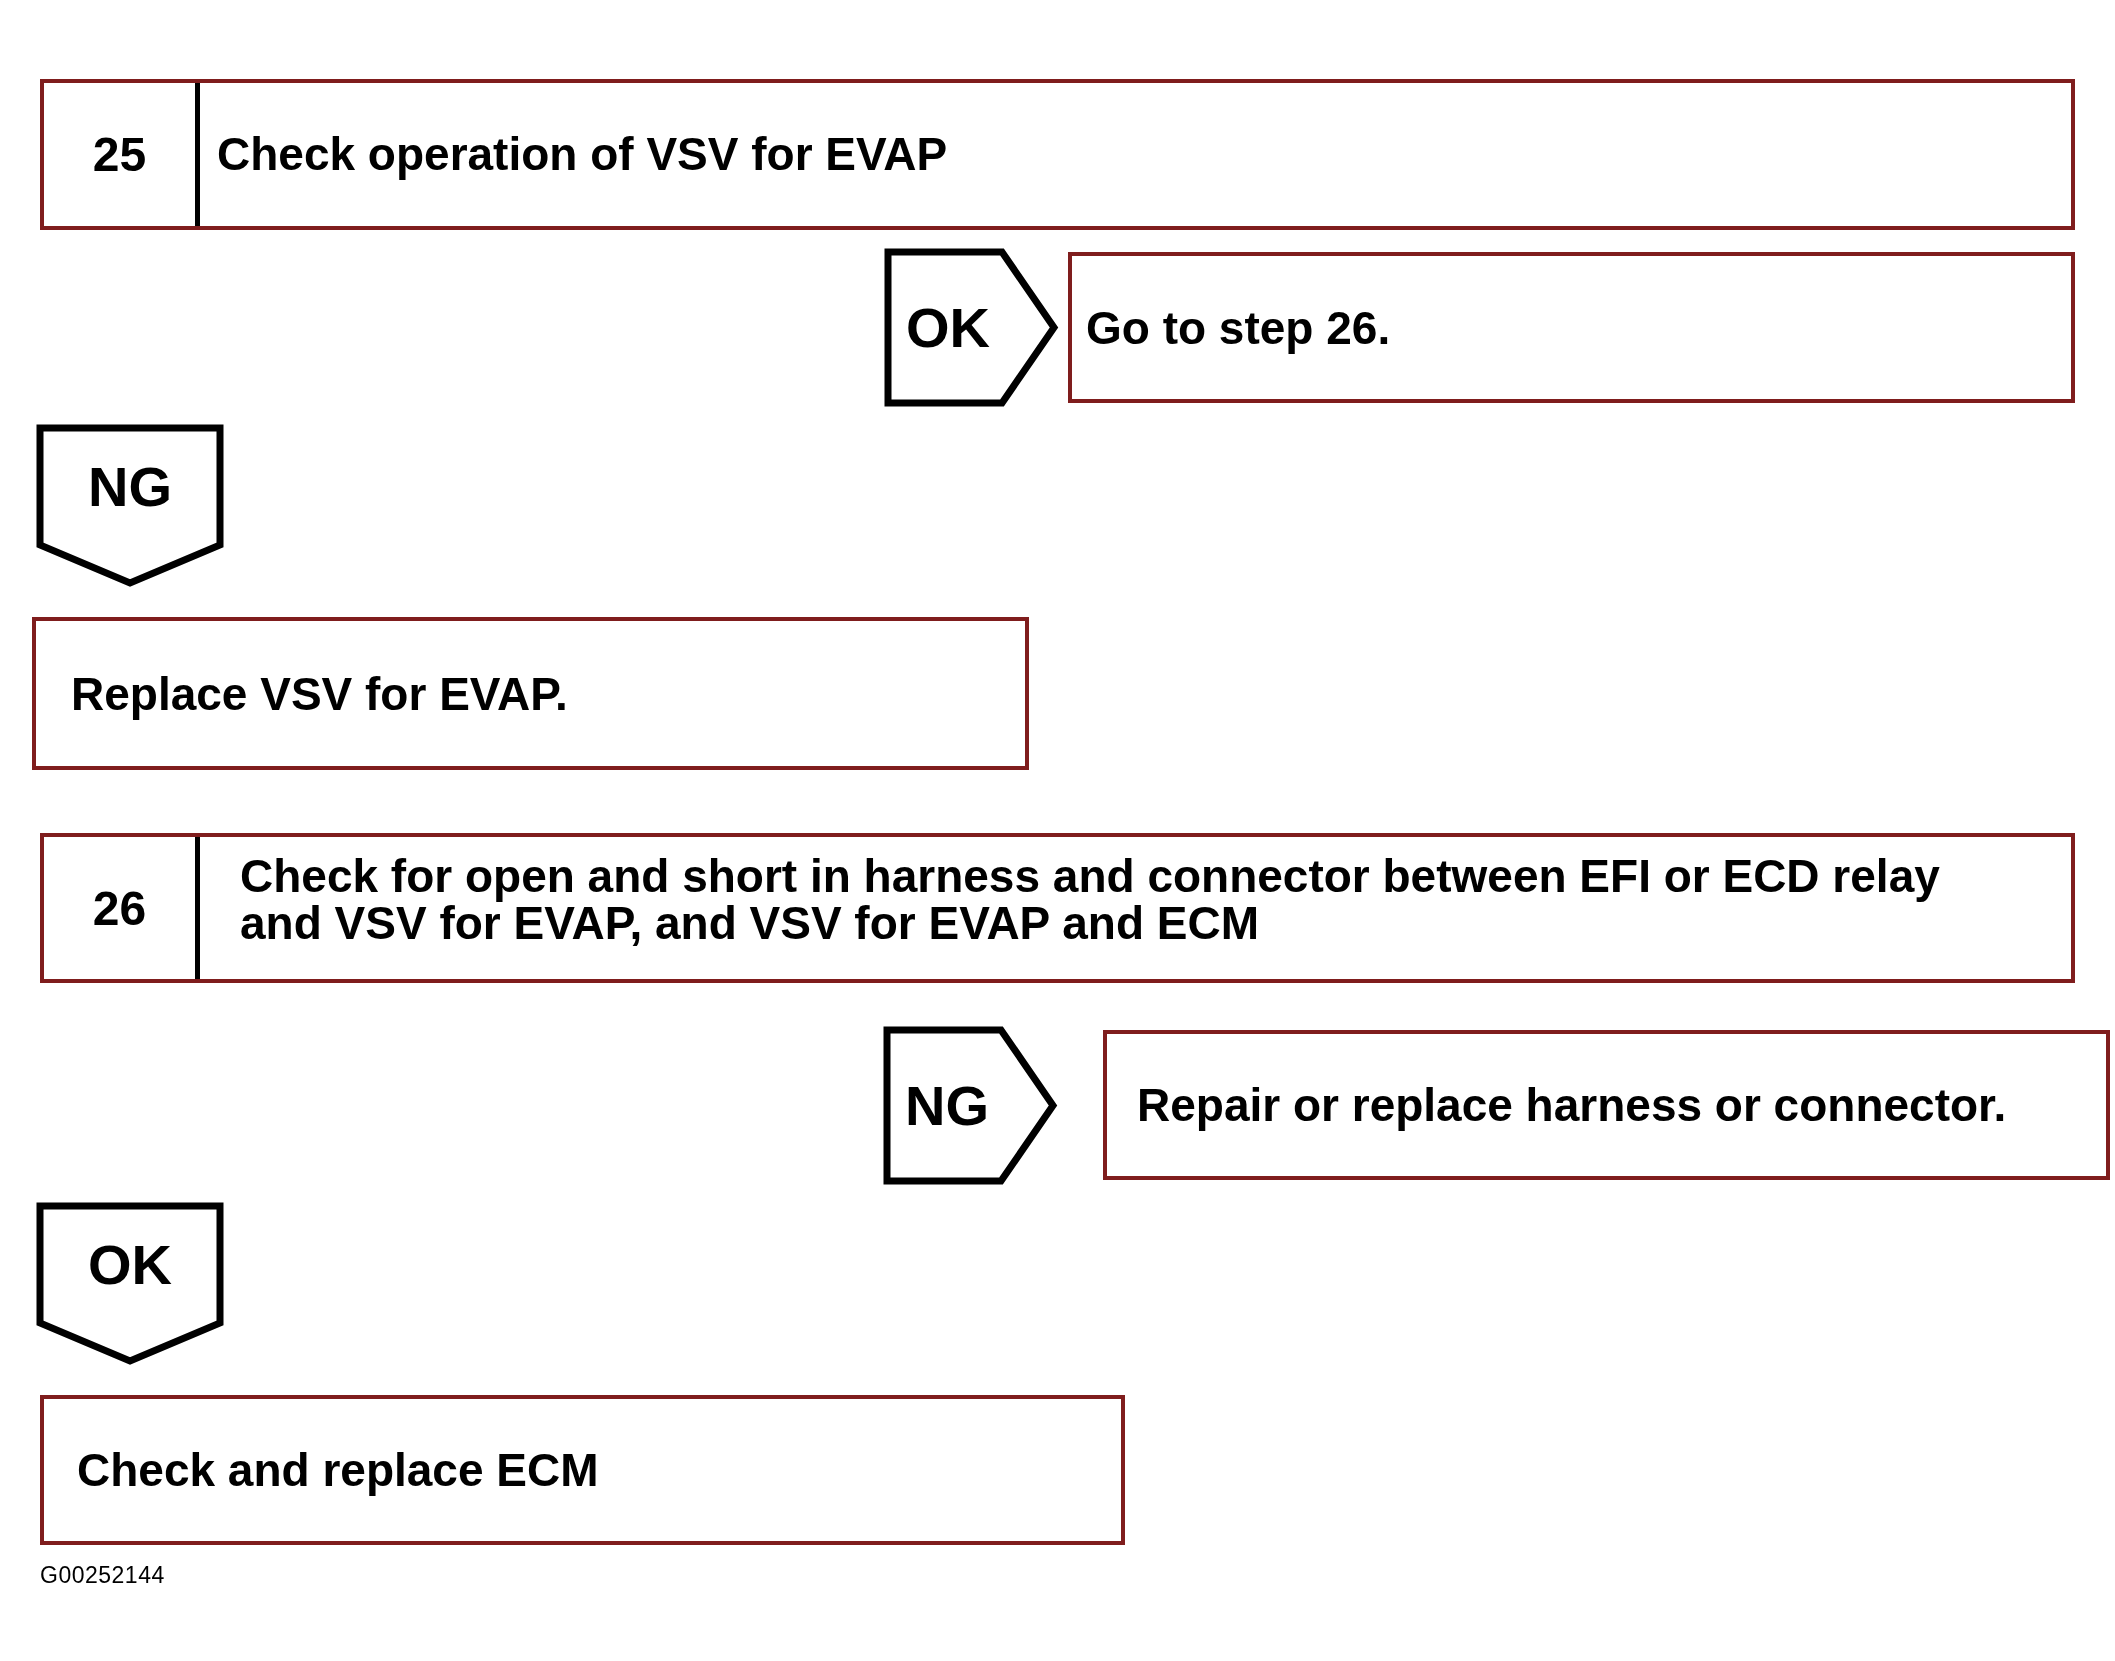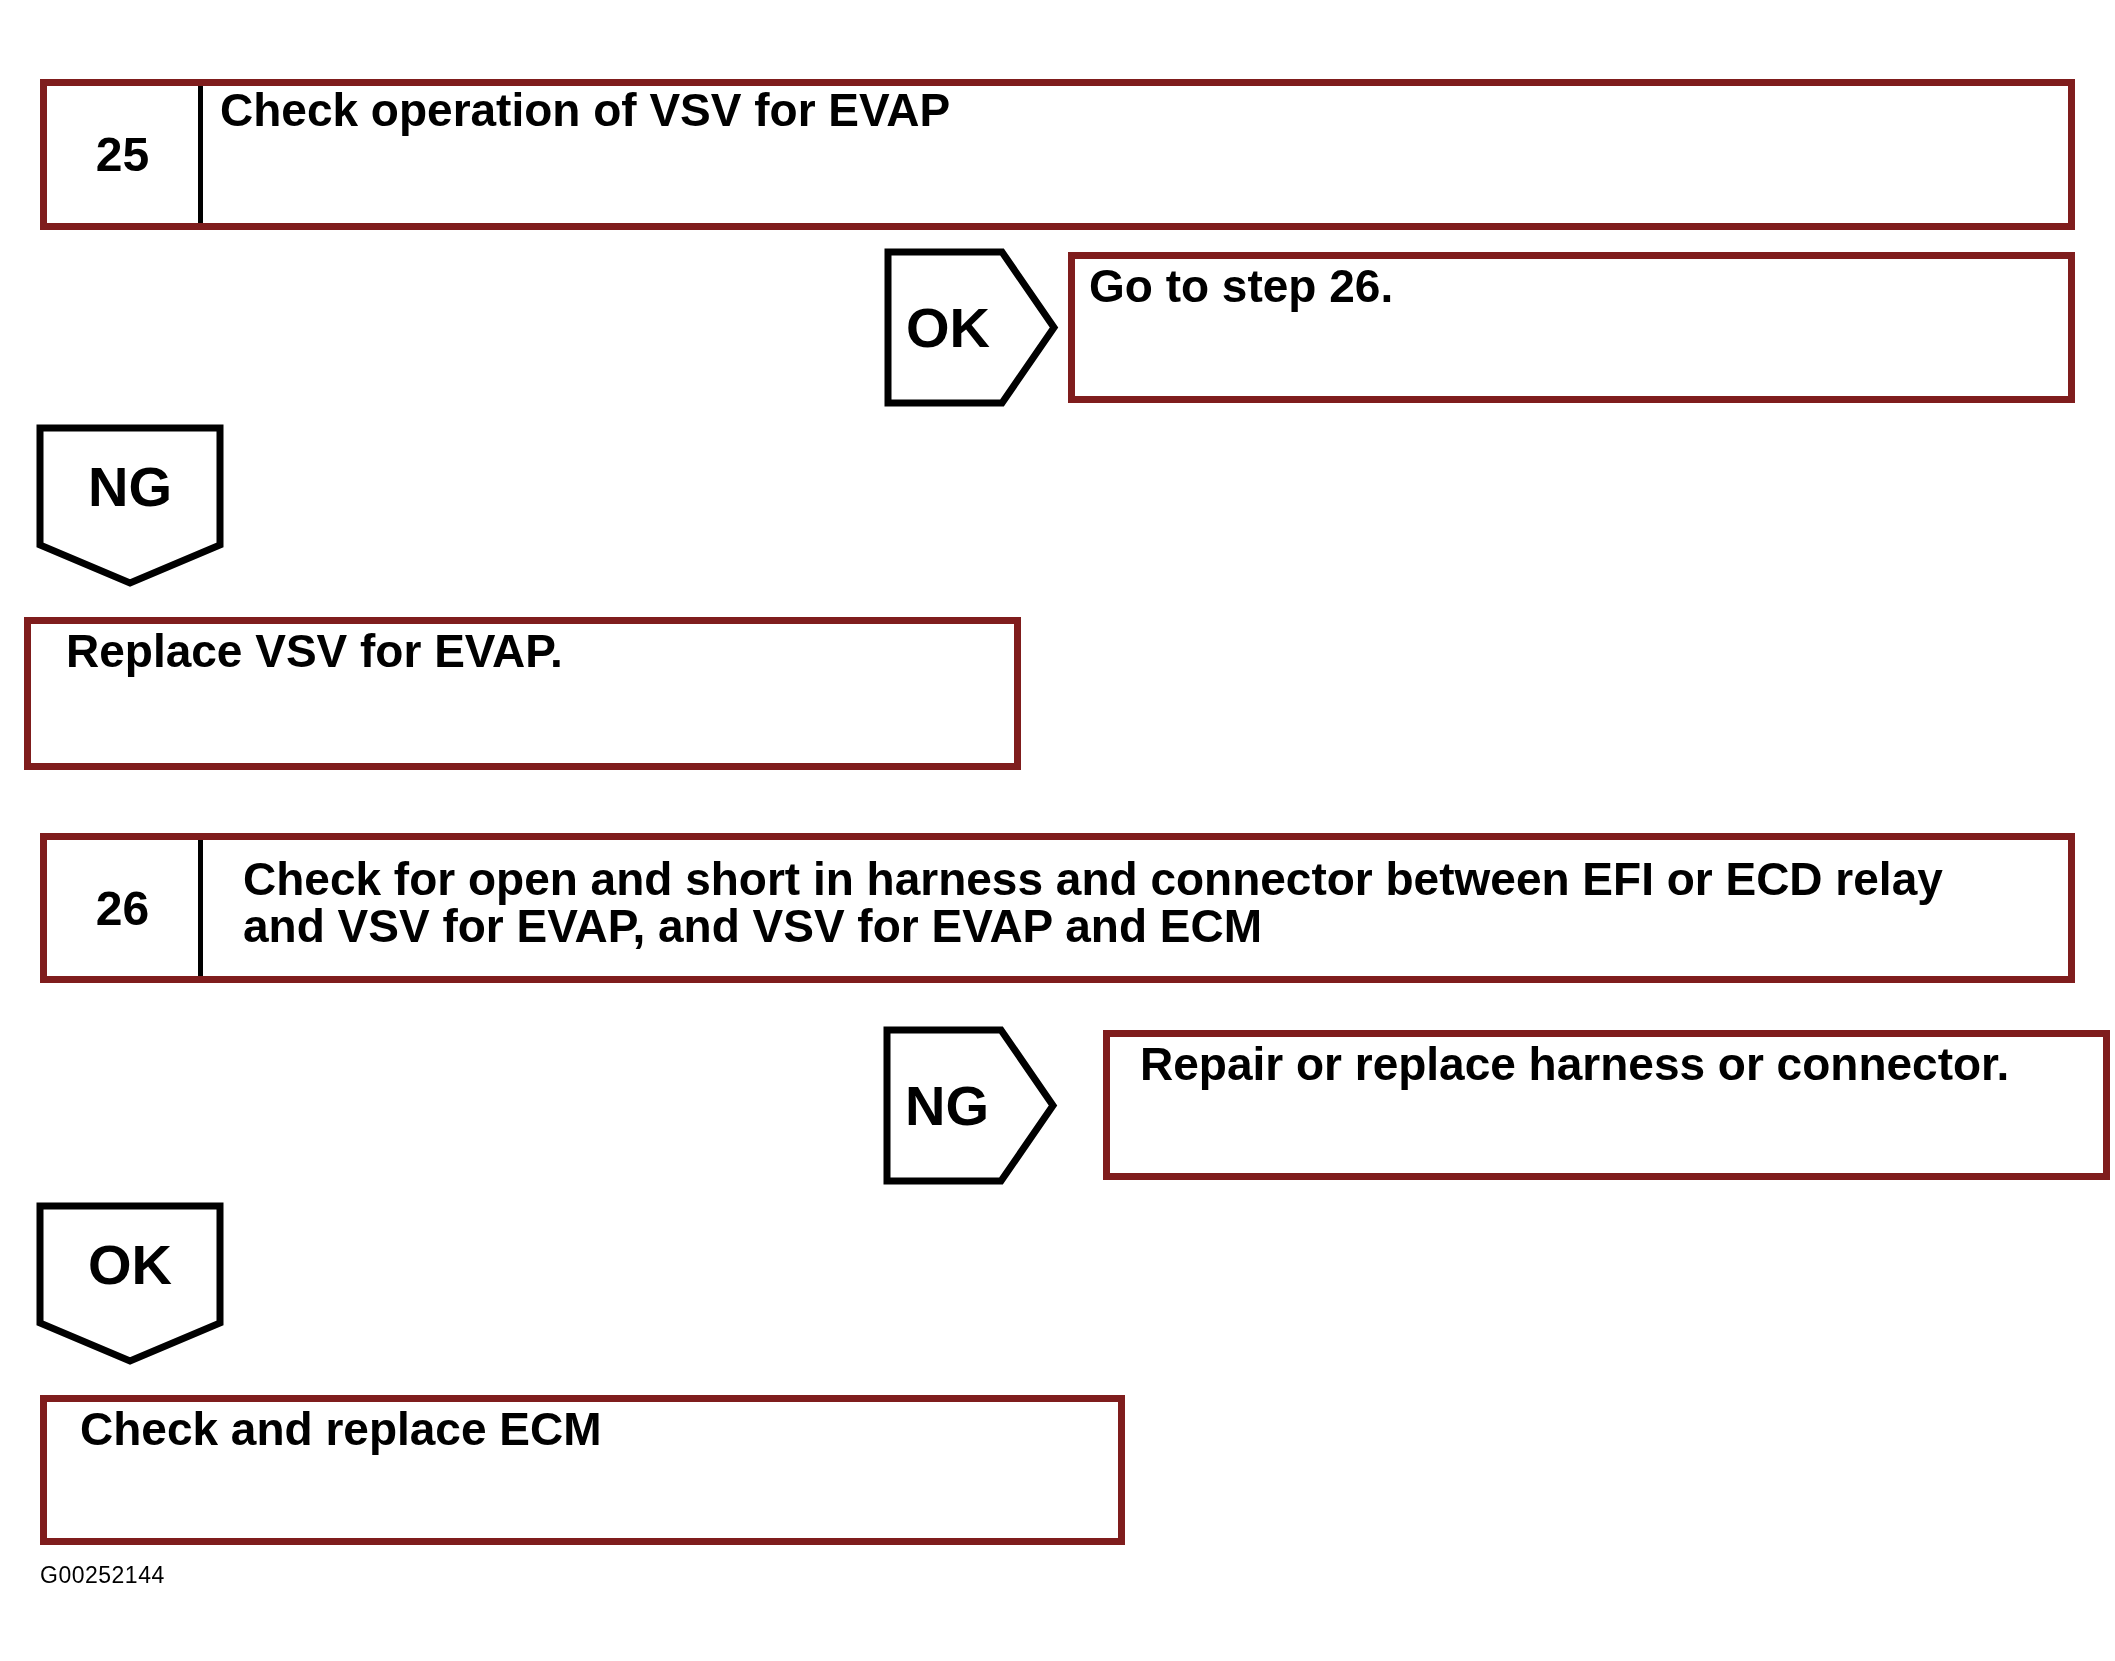--- a/index.html
+++ b/index.html
@@ -6,24 +6,24 @@
   #canvas{
     position:relative;
     width:2115px;height:1661px;
     background:#ffffff;
     font-family:"Liberation Sans","DejaVu Sans",sans-serif;
     color:#000;
     overflow:hidden;
   }
   .abs{position:absolute;box-sizing:border-box;}
   .box{
-    border:7px solid #7f1d1d;
+    border:4px solid #7f1d1d;
     background:#fff;
     display:flex;
-    align-items:flex-start;
+    align-items:center;
   }
   .step-box{padding:0;}
   .num-cell{
     flex:0 0 151px;
     align-self:stretch;
     border-right:5px solid #000;
     display:flex;align-items:center;justify-content:center;
     font-weight:bold;font-size:48px;
   }
   .step-title{
@@ -76,21 +76,21 @@
     <div class="action-text">Go to step 26.</div>
   </div>
 
   <div class="connector abs" style="left:36px;top:424px;width:188px;height:163px;">
     <svg width="188" height="163" viewBox="0 0 188 163">
       <polygon points="4,4 184,4 184,121 94,159 4,121" fill="#ffffff" stroke="#000000" stroke-width="7" stroke-linejoin="miter"></polygon>
     </svg>
     <div class="lbl lbl-down">NG</div>
   </div>
 
-  <div class="abs box" style="left:24px;top:617px;width:997px;height:153px;padding-left:35px;">
+  <div class="abs box" style="left:32px;top:617px;width:997px;height:153px;padding-left:35px;">
     <div class="action-text">Replace VSV for EVAP.</div>
   </div>
 
   <div class="abs box step-box" style="left:40px;top:833px;width:2035px;height:150px;gap:23px;">
     <div class="num-cell">26</div>
     <div class="step-title title-top">Check for open and short in harness and connector between EFI or ECD relay
 and VSV for EVAP, and VSV for EVAP and ECM</div>
   </div>
 
   <div class="connector abs" style="left:883px;top:1026px;width:175px;height:159px;">

